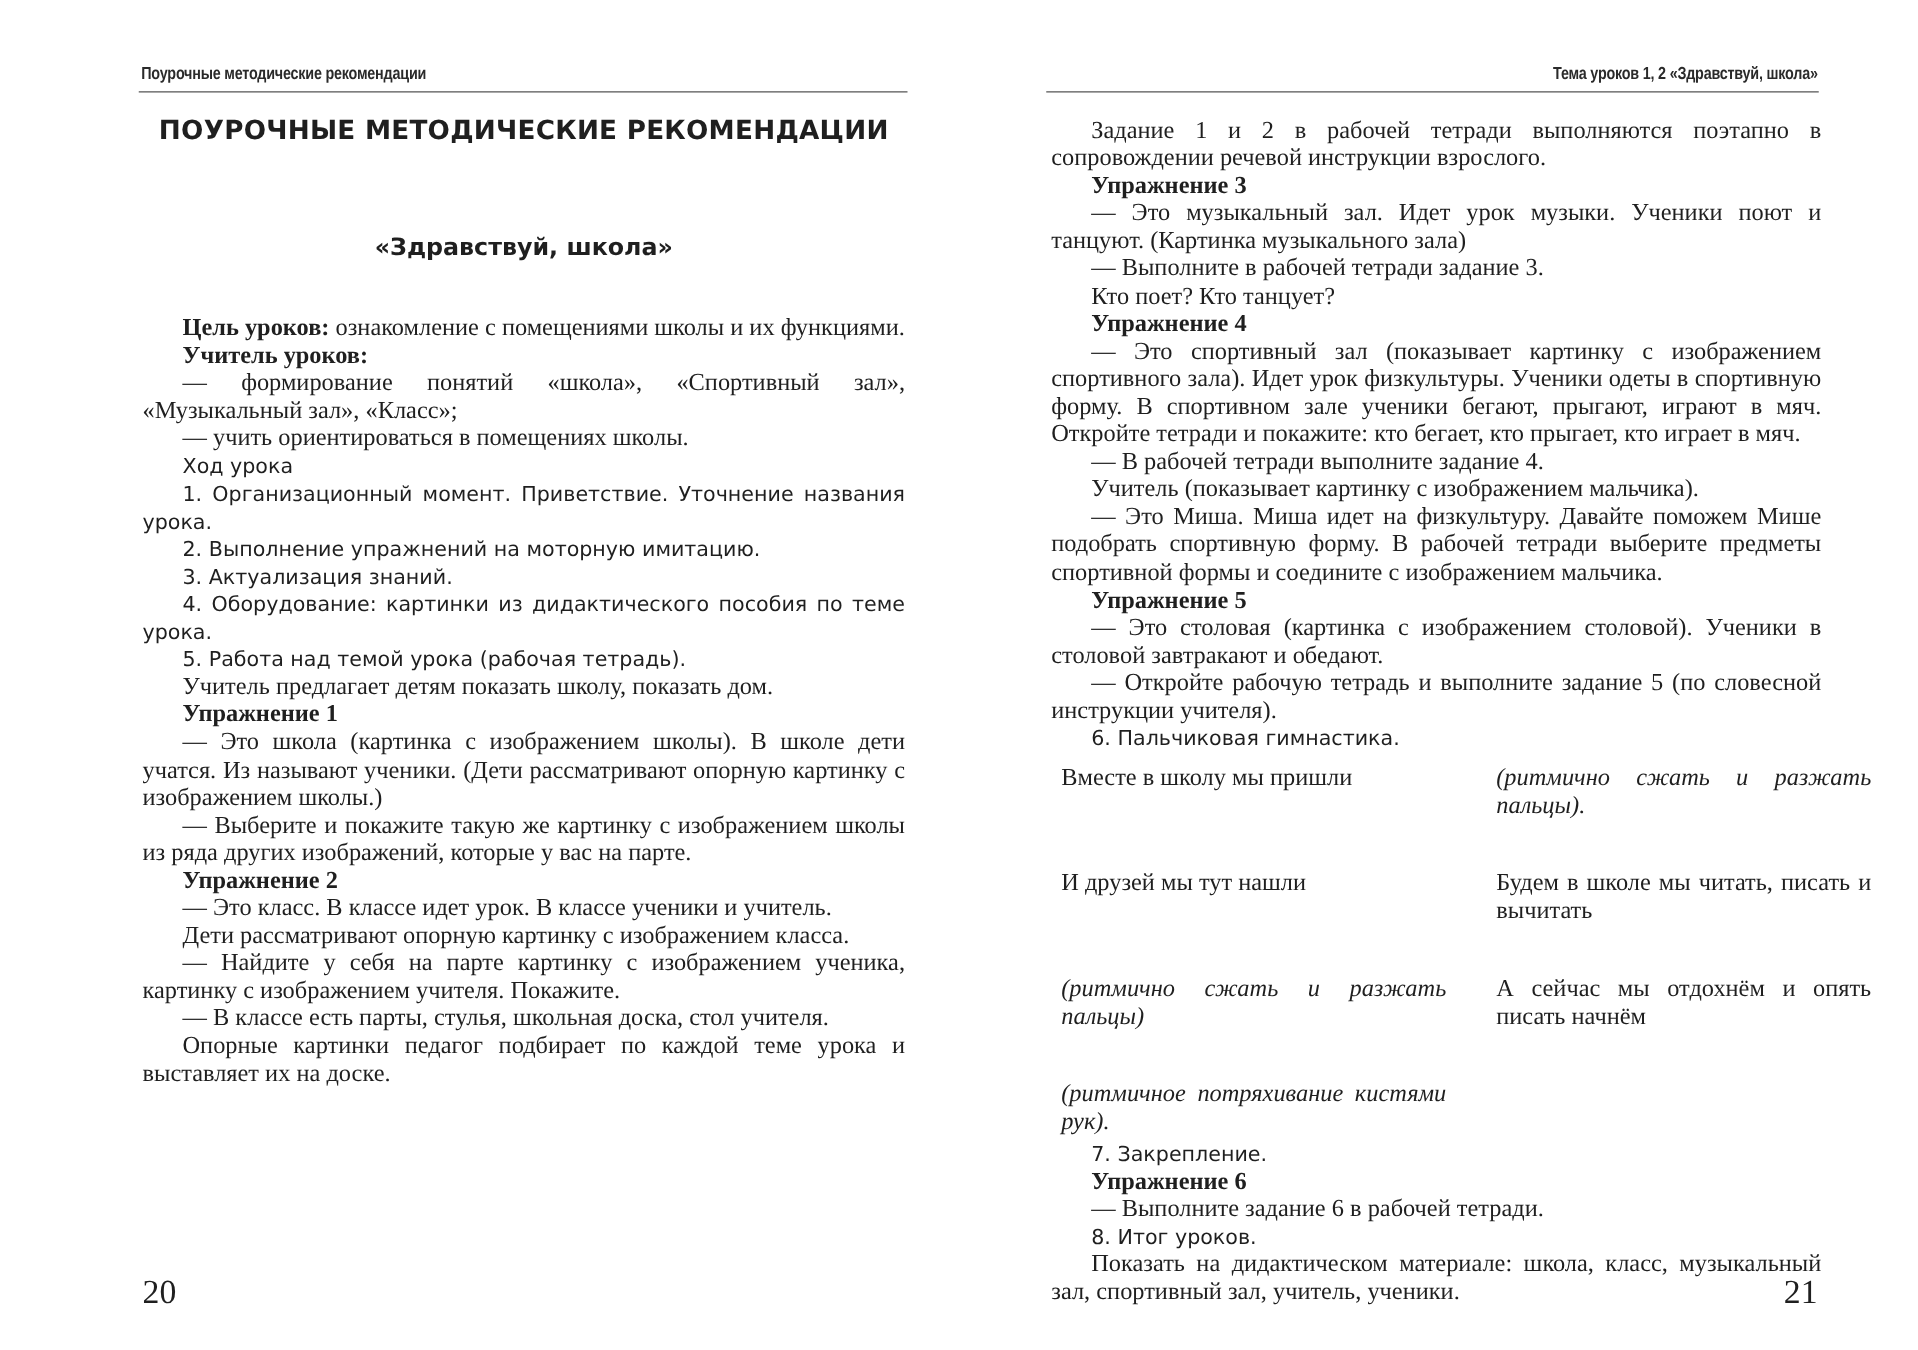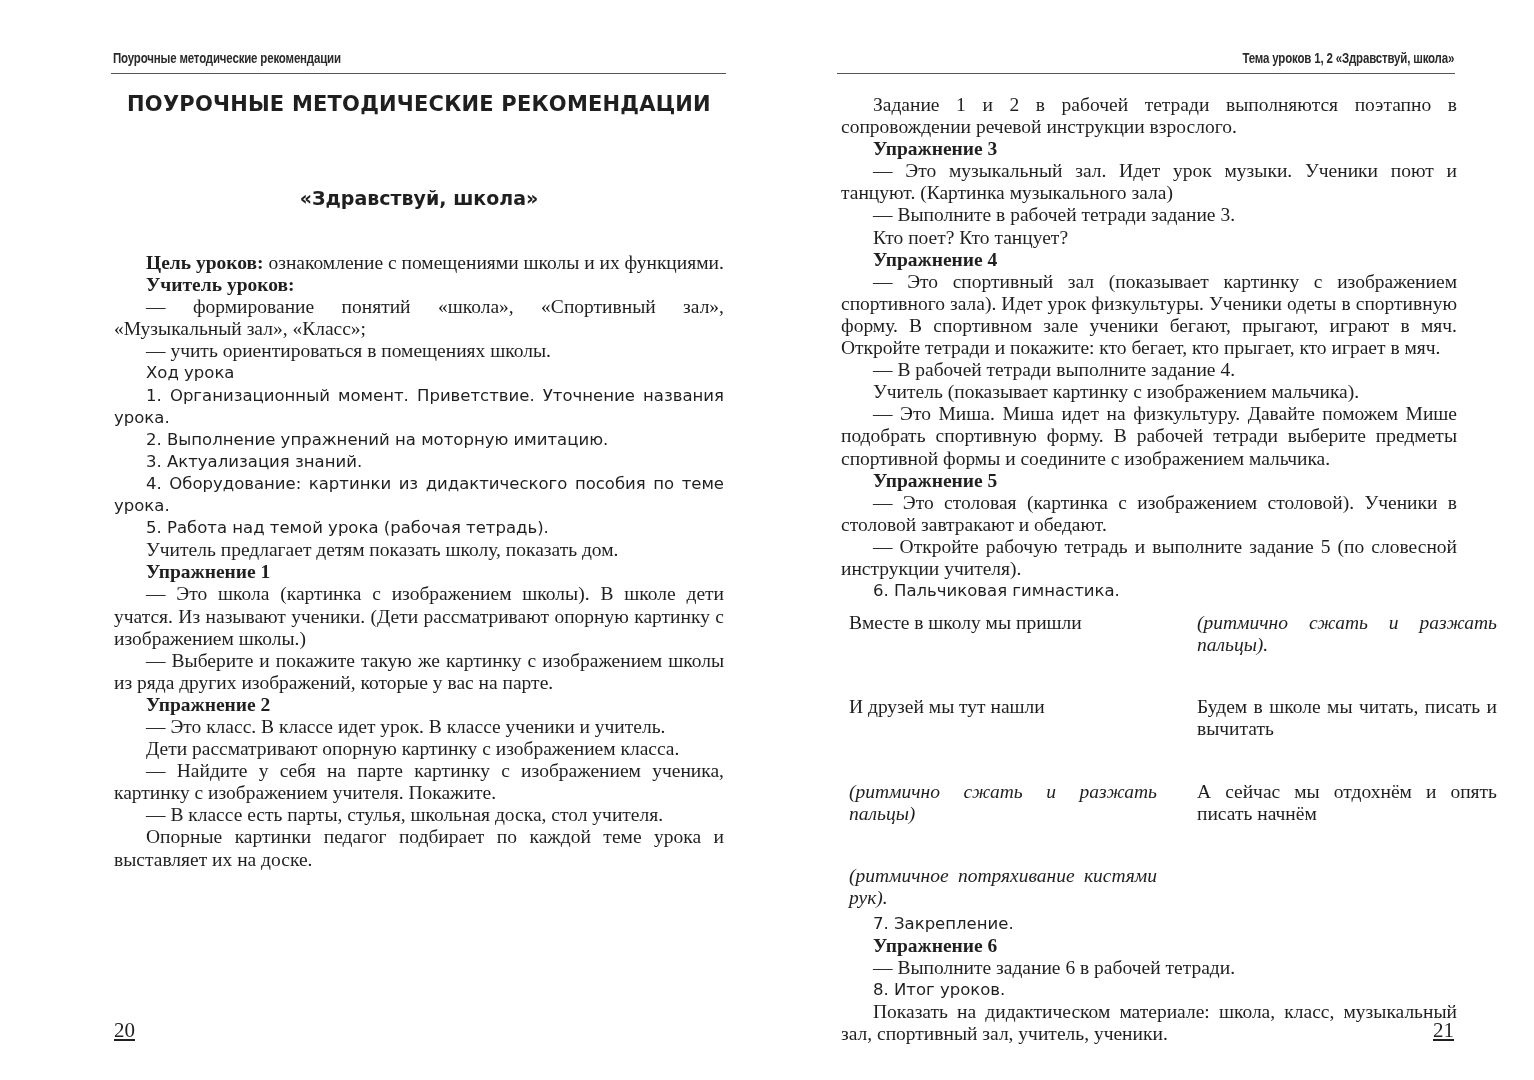--- a/index.html
+++ b/index.html
@@ -29,21 +29,21 @@
     font-family: "DejaVu Sans", sans-serif; font-weight: bold; font-size: 19px; line-height: 24px;
   }
   #page-left .col { top: 252px; }
   p { margin: 0; }
   .ind { text-indent: 32px; }
   .b { font-weight: bold; }
   .sans { font-family: "DejaVu Sans", sans-serif; font-size: 16.5px; line-height: 22.1px; text-indent: 32px; }
   .poem { display: grid; grid-template-columns: 308px 300px; column-gap: 10px; margin: 10px 0 4px 8px; row-gap: 4px; gap: 40px; }
   .poem .l { text-align: justify; }
   .poem .r { font-style: italic; text-align: justify; }
-  .page-num { position: absolute; top: 1018px; font-family: "Liberation Serif", serif; font-size: 21px; text-decoration: underline; }
+  .page-num { position: absolute; top: 1018px; font-family: "Liberation Serif", serif; font-size: 27px; }
   #page-left .page-num { left: 98px; }
   #page-right .page-num { right: 80px; }
 </style>
 </head>
 <body>
 
 <div class="page" id="page-left">
   <div class="running-head">Поурочные методические рекомендации</div>
   <div class="rule"></div>
   <div class="big-title">ПОУРОЧНЫЕ МЕТОДИЧЕСКИЕ РЕКОМЕНДАЦИИ</div>

